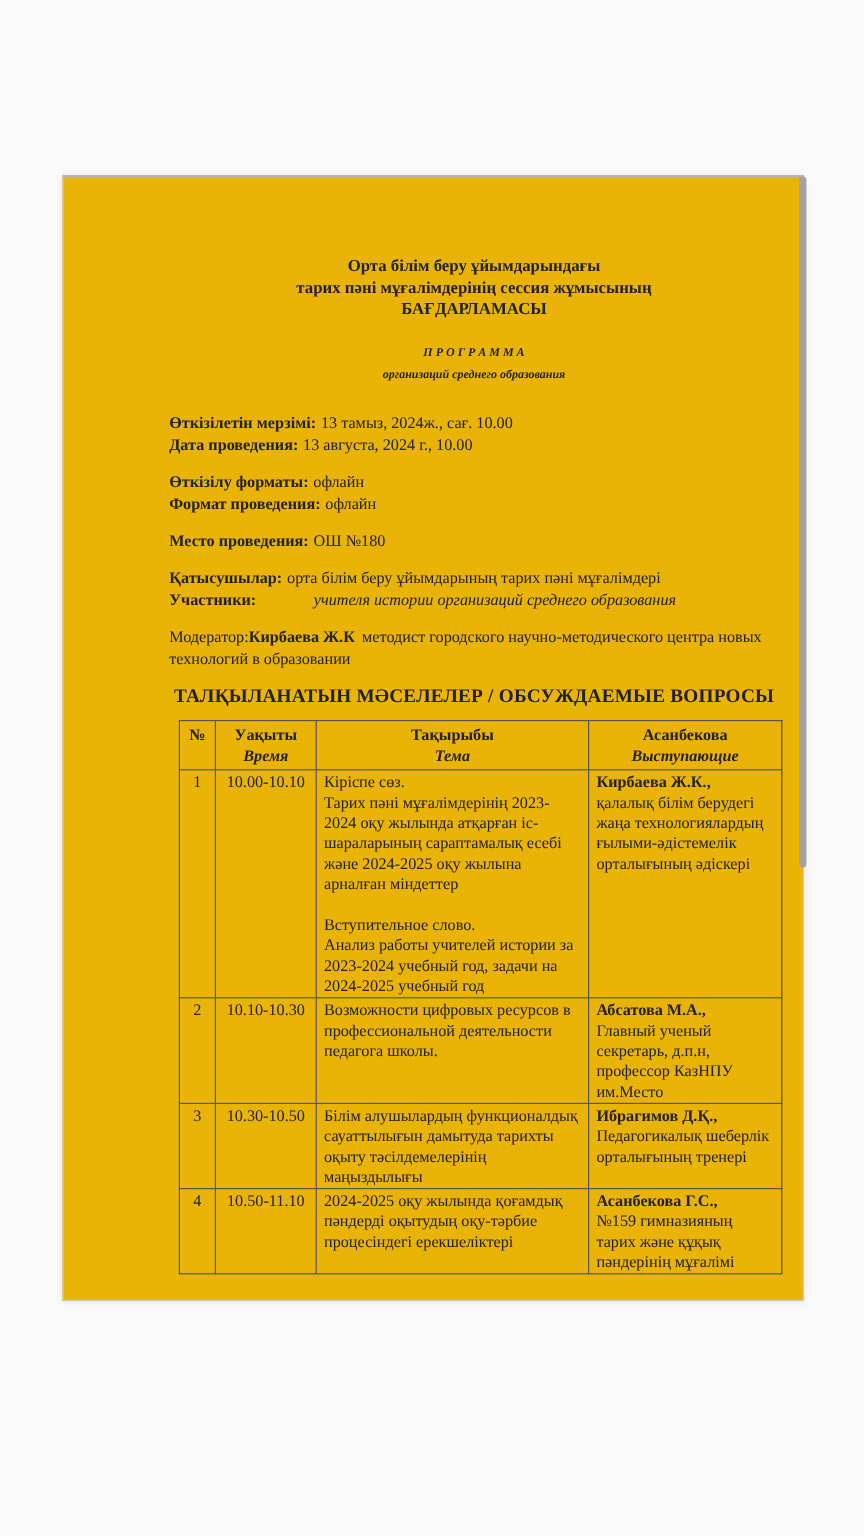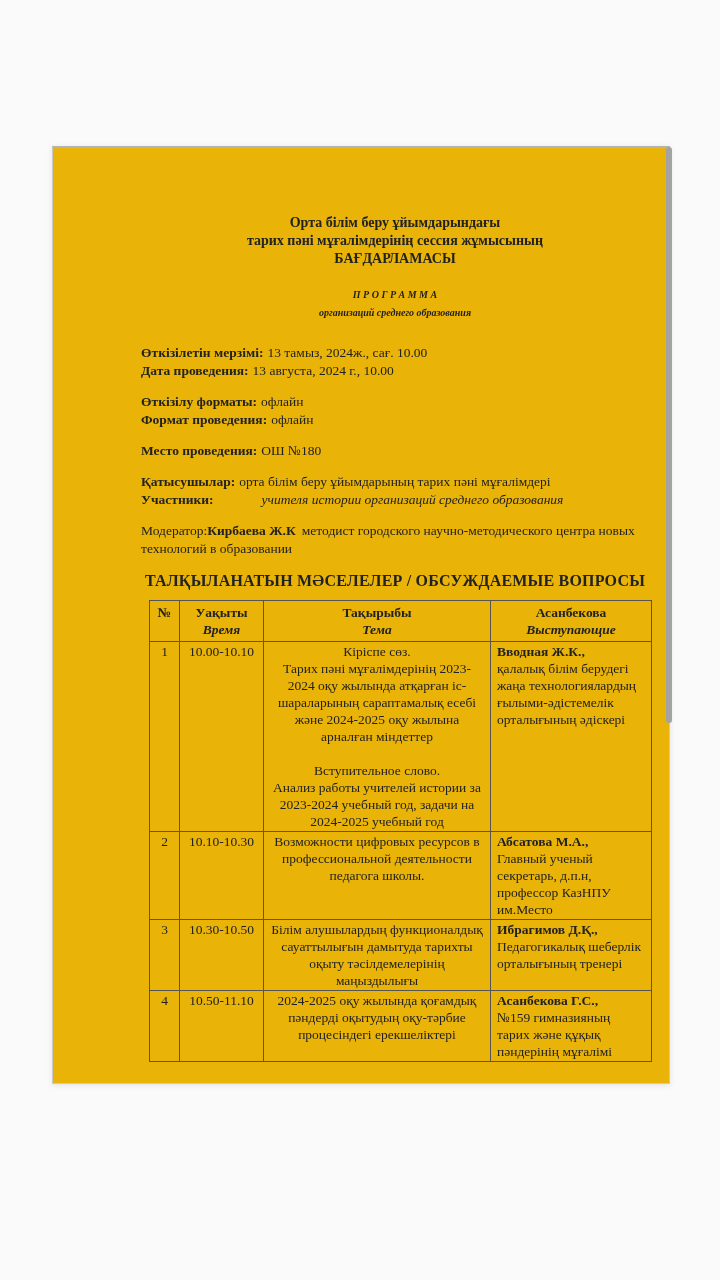--- a/index.html
+++ b/index.html
@@ -39,21 +39,21 @@
   table.agenda th, table.agenda td {
     border:1px solid #555; padding:1px 6px; vertical-align:top;
     font-size:13.5px; line-height:17px; overflow:hidden;
   }
   table.agenda th { text-align:center; font-weight:bold; padding:3px 2px; }
   table.agenda th .ru { font-style:italic; }
   tr.section-row td { text-align:center; font-weight:bold; padding:1px 2px; }
   td.c-num { text-align:center; padding:2px 2px; }
   td.c-time { text-align:center; padding:2px 2px;margin-top:20px; }
   td.c-topic { padding:2px 6px; }
-  td.c-topic .p1, td.c-topic .p2 { white-space:pre-line;text-align:center; }
+  td.c-topic .p1, td.c-topic .p2 { white-space:pre-line; }
   td.c-topic .p2 { margin-top:17px; }
   td.c-topic .p2:empty { display:none; margin:0; }
   td.c-speaker { padding:2px 6px; }
   td.c-speaker .name { font-weight:bold; }
 </style>
 </head>
 <body>
 
 <div class="page">
 
@@ -140,21 +140,21 @@
     <tr style="height:166px">
       <td class="c-num">1</td>
       <td class="c-time">10.00-10.10</td>
       <td class="c-topic">
         <div class="p1">Кіріспе сөз.
 Тарих пәні  мұғалімдерінің 2023-2024 оқу жылында атқарған іс-шараларының сараптамалық есебі және 2024-2025 оқу жылына арналған міндеттер</div>
         <div class="p2">Вступительное слово.
 Анализ работы учителей истории за 2023-2024 учебный год, задачи на 2024-2025 учебный год</div>
       </td>
       <td class="c-speaker">
-        <div class="name">Вводная Ж.К.,</div>
+        <div class="name">Кирбаева Ж.К.,</div>
         <div>қалалық білім берудегі жаңа технологиялардың ғылыми-әдістемелік орталығының әдіскері</div>
       </td>
     </tr>
 
     <tr style="height:68px">
       <td class="c-num">2</td>
       <td class="c-time">10.10-10.30</td>
       <td class="c-topic">
         <div class="p1">Возможности цифровых ресурсов в профессиональной деятельности педагога школы.</div>
 

